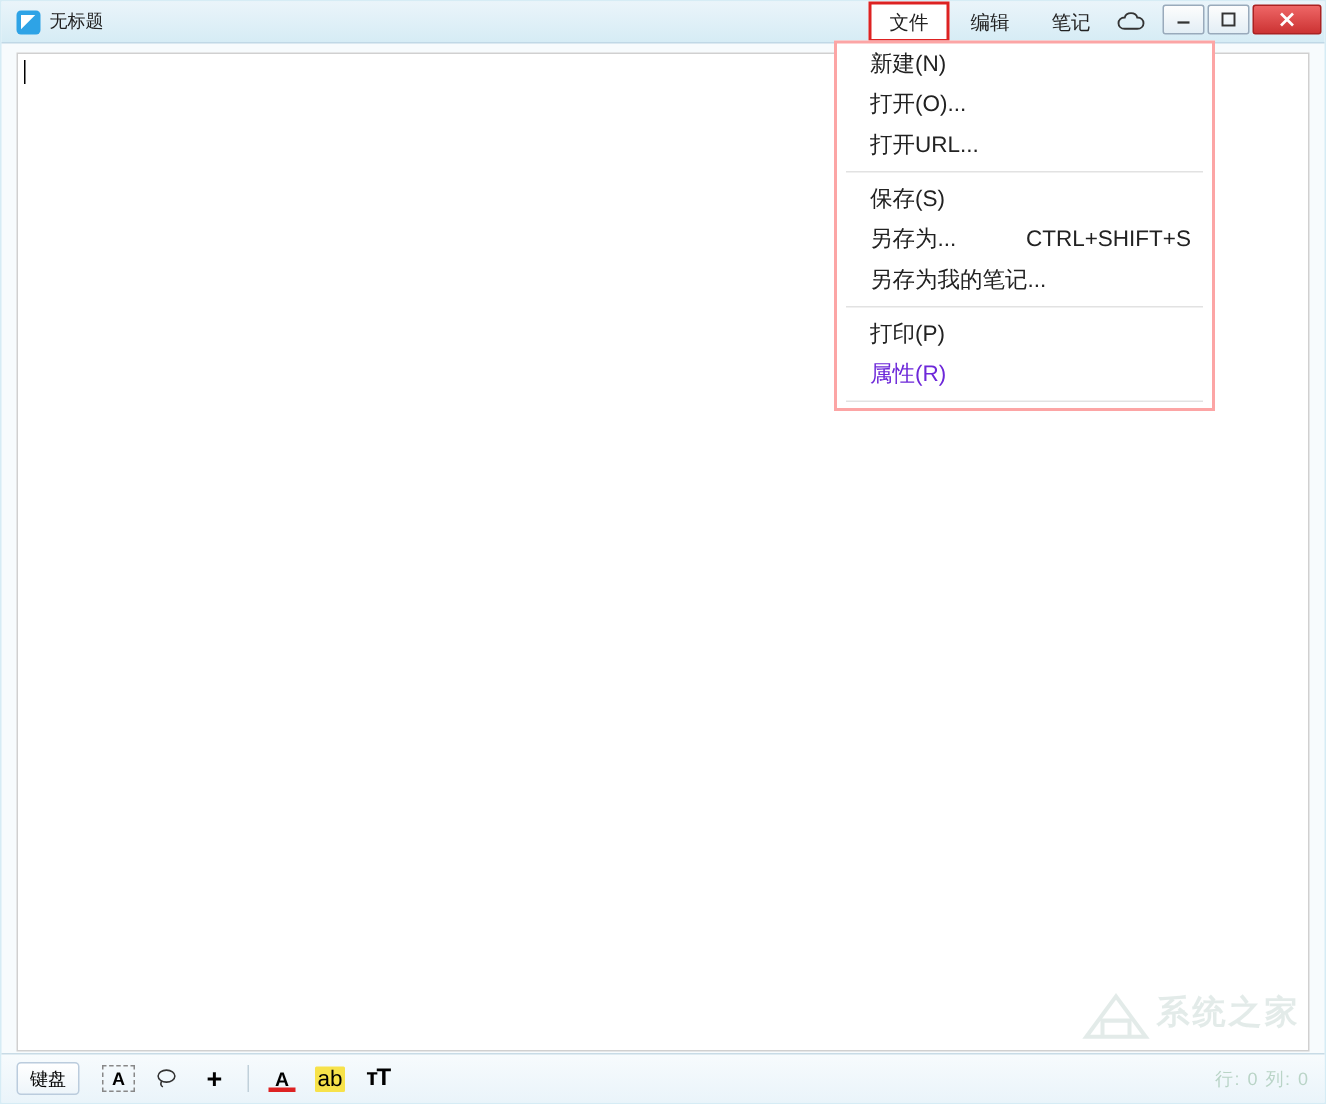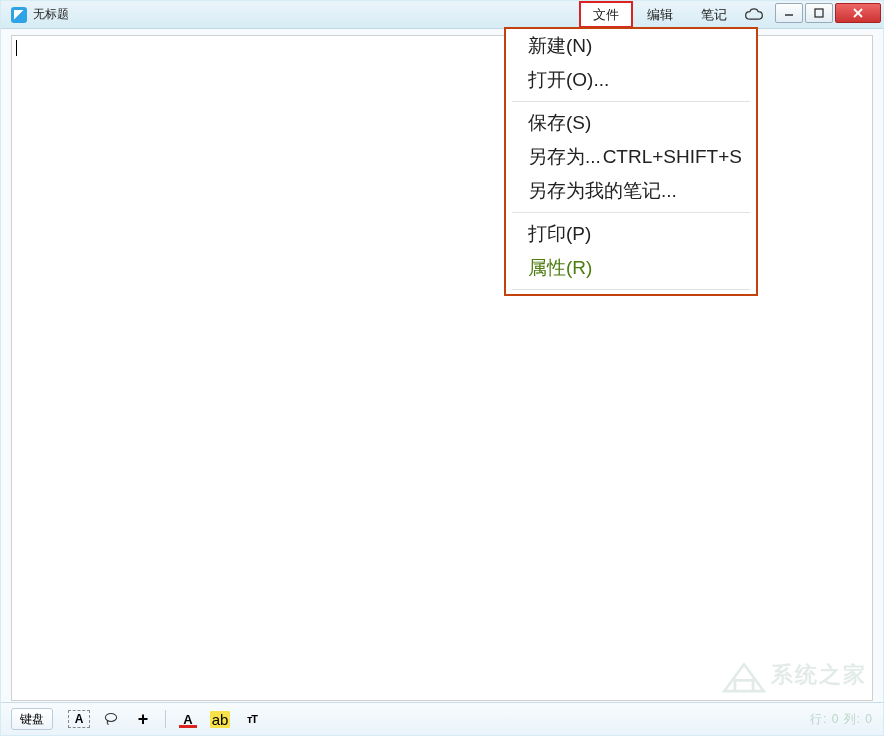--- a/index.html
+++ b/index.html
@@ -12,35 +12,35 @@
   .menubar { display:flex; align-items:center; margin-left:auto; height:100%; }
   .menuitem { font-size:13px; color:#222; padding:11px 14px; height:100%; display:flex; align-items:center; cursor:default; }
   .menuitem.active { outline:2px solid #d22; outline-offset:-2px; background:#fff; }
   .cloudicon { width:26px; height:100%; display:flex; align-items:center; justify-content:center; }
   .cloudicon svg { width:20px; height:14px; }
   .wincontrols { display:flex; margin-left:8px; }
   .winbtn { width:28px; height:20px; margin-top:-4px; border:1px solid #9ab; background:linear-gradient(#fdfdfd,#e3eef5); display:flex; align-items:center; justify-content:center; font-size:10px; color:#333; border-radius:2px; margin-right:2px; }
   .winbtn.close { background:linear-gradient(#e66,#c33); border-color:#a22; color:#fff; width:46px; }
   .content { position:absolute; left:10px; top:34px; right:10px; bottom:34px; background:#fff; border:1px solid #d0d0d0; }
   .caret { position:absolute; left:4px; top:4px; width:1px; height:16px; background:#000; animation:none; }
-  .dropdown { position:absolute; left:503px; top:26px; width:254px; background:#fff; border:2px solid #c2410c; font-size:19px; color:#222; z-index:10; }
+  .dropdown { position:absolute; left:555px; top:26px; width:254px; background:#fff; border:2px solid #fca5a5; font-size:15px; color:#222; z-index:10; }
   .ddrow { display:flex; align-items:center; padding:4px 14px 4px 22px; justify-content:space-between; }
-  .ddrow.disabled { color:#4d7c0f;align-items:center; }
+  .ddrow.disabled { color:#6d28d9;align-items:center; }
   .ddsep { height:1px; background:#e2e2e2; margin:4px 6px; }
   .bottombar { position:absolute; left:0; bottom:0; right:0; height:30px; background:linear-gradient(#f7fbfd,#eaf4fa); display:flex; align-items:center; padding:16px 10px; border-top:1px solid #c8dbe6; }
   .btn-keyboard { font-size:12px; height:22px; padding:0 8px; border:1px solid #bcd; background:linear-gradient(#fff,#eef5fa); border-radius:3px; margin-right:10px; }
   .toolicon { width:24px; height:22px; margin:0 4px; display:flex; align-items:center; justify-content:center; border:1px solid transparent; border-radius:3px; font-size:14px; }
   .A-box { border:1px dashed #888; font-weight:bold; width:22px; height:18px; font-size:12px; }
   .lasso svg { width:16px; height:16px; }
   .plus { font-size:18px; font-weight:bold; }
   .sep-v { width:1px; height:18px; background:#c0d0da; margin:0 6px; }
   .A-color { position:relative; font-weight:bold; font-size:13px; }
   .A-color:after { content:""; position:absolute; left:2px; right:2px; bottom:1px; height:3px; background:#d22; }
   .ab-hl { background:#f7e24a; font-size:15px; padding:0 2px; border-radius:1px; font-weight:normal; }
-  .tT { font-size:11px; font-weight:bold; letter-spacing:-1px; }
+  .tT { font-size:16px; font-weight:bold; letter-spacing:-1px; }
   .status { margin-left:auto; font-size:12px; color:#7a8; opacity:.45; letter-spacing:1px; }
   .watermark { position:absolute; right:16px; bottom:40px; opacity:.12; display:flex; align-items:center; gap:0; pointer-events:none; }
   .watermark svg { width:54px; height:40px; }
   .watermark-text { font-size:22px; color:#265; font-weight:bold; letter-spacing:2px; }
 </style>
 </head>
 <body>
 
 <div class="window">
 
@@ -81,20 +81,23 @@
     <div class="caret"></div>
   </div>
 
   <div class="dropdown">
     <div class="ddrow">
         <span>新建(N)</span>
       </div>
     <div class="ddrow">
         <span>打开(O)...</span>
       </div>
+    <div class="ddrow">
+        <span>打开URL...</span>
+      </div>
     <div class="ddsep"></div>
     <div class="ddrow">
         <span>保存(S)</span>
       </div>
     <div class="ddrow">
         <span>另存为...</span>
         <span>CTRL+SHIFT+S</span>
       </div>
     <div class="ddrow">
         <span>另存为我的笔记...</span>

